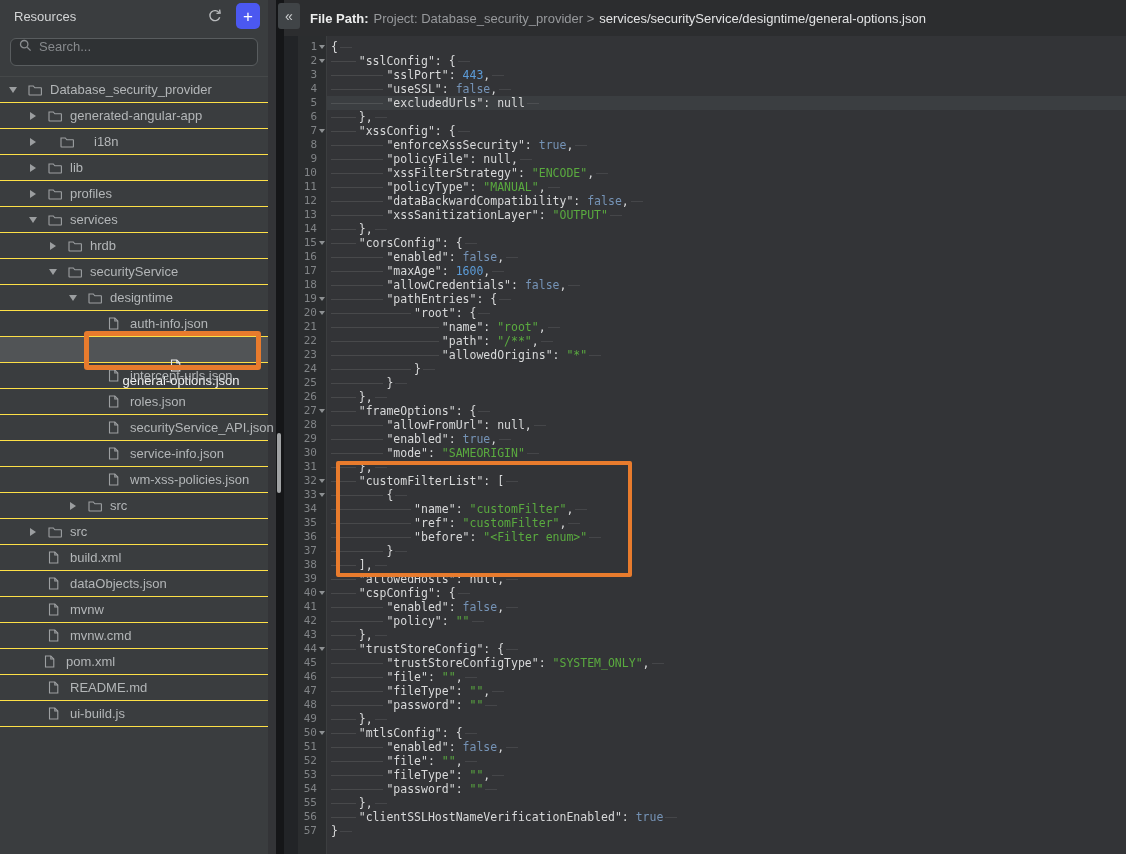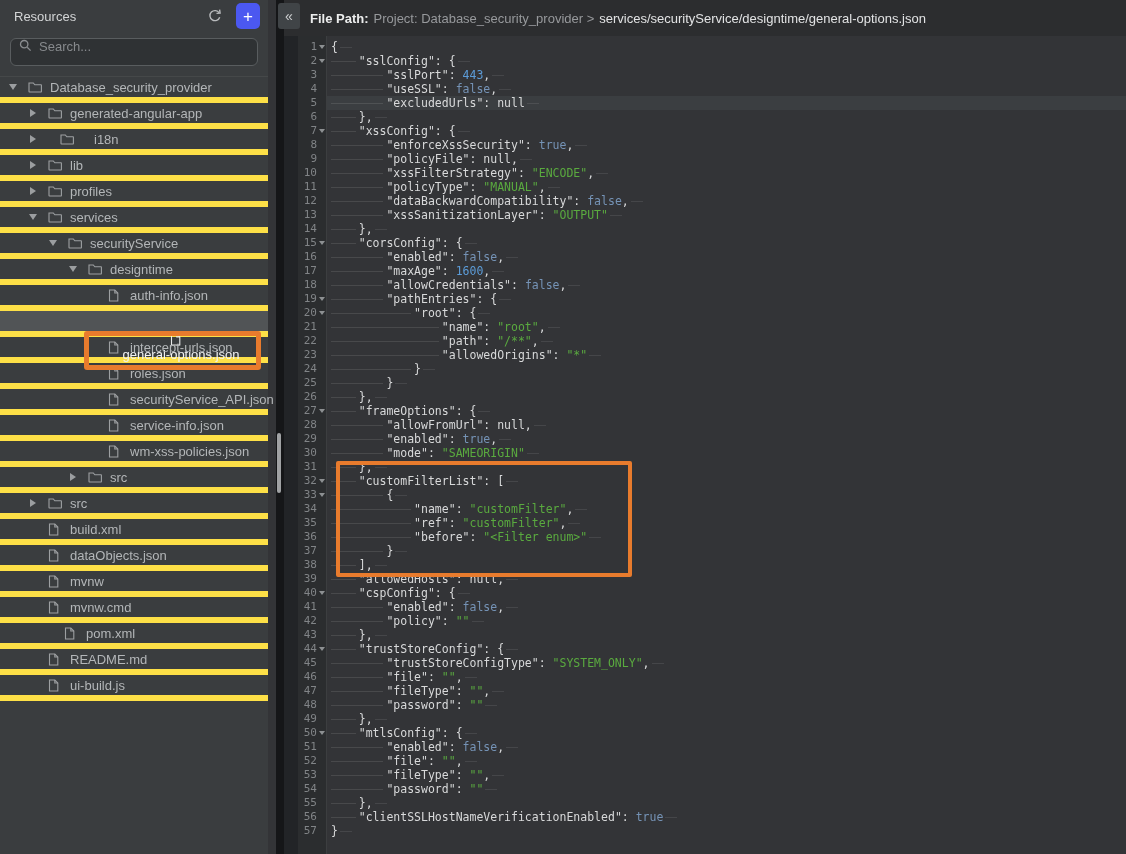--- a/index.html
+++ b/index.html
@@ -17,21 +17,21 @@
   .add-btn { width:24px; height:26px; margin-left:10px; border-radius:5px; background:#4b58f0;
              color:#fff; font-size:17px; line-height:1; display:flex; align-items:center;
              justify-content:center; cursor:pointer; font-weight:400; }
   .search-wrap { margin:6px 10px 10px 10px; height:28px; border:1px solid #595d5f; border-radius:6px;
                  background:#2f3234; display:flex; align-items:flex-start; padding:0 8px; }
   .search-wrap input { flex:1; border:none; outline:none; background:transparent; color:#cfd1d3;
                        font-size:13px; margin-left:7px; font-family:"Liberation Sans",sans-serif; }
   .search-wrap input::placeholder { color:#878a8d; }
 
   .tree { border-top:1px solid #454849; }
-  .trow { height:26px; display:flex; align-items:center; border-bottom:6px solid #fde047;
+  .trow { height:26px; display:flex; align-items:center; border-bottom:1px solid #fde047;
           font-size:13px; cursor:pointer; white-space:nowrap; color:#b3b6b8; }
   .trow.sel { background:#515456; color:#f1f2f2; }
   .arrslot { width:20px; display:flex; align-items:center; justify-content:flex-start; flex:0 0 20px; }
   .tri-r { width:0; height:0; border-left:6px solid #9b9ea0; border-top:4px solid transparent;
            border-bottom:4px solid transparent; margin-left:2px; }
   .tri-d { width:0; height:0; border-top:6px solid #9b9ea0; border-left:4px solid transparent;
            border-right:4px solid transparent; margin-left:1px; }
   .ticon { width:16px; flex:0 0 16px; display:flex; align-items:center; color:#9da0a2; }
   .trow.sel .ticon { color:#e9eaea; }
   .tlabel { margin-left:6px; }
@@ -165,20 +165,31 @@
         </span>
         <span class="ticon">
           <svg width="14" height="12" viewBox="0 0 14 12">
             <path d="M1 2 h4.3 l1.5 1.8 H13 a.4.4 0 0 1 .4.4 V10.6 a.4.4 0 0 1 -.4.4 H1.4 A.4.4 0 0 1 1 10.6 Z" fill="none" stroke="currentColor" stroke-width="1.1"></path>
           </svg>
         </span>
         <span class="tlabel">services</span>
       </div>
       <div class="trow" style="padding-left: 48px;">
         <span class="arrslot">
+          <span class="tri-r"></span>
+        </span>
+        <span class="ticon">
+          <svg width="14" height="12" viewBox="0 0 14 12">
+            <path d="M1 2 h4.3 l1.5 1.8 H13 a.4.4 0 0 1 .4.4 V10.6 a.4.4 0 0 1 -.4.4 H1.4 A.4.4 0 0 1 1 10.6 Z" fill="none" stroke="currentColor" stroke-width="1.1"></path>
+          </svg>
+        </span>
+        <span class="tlabel">hrdb</span>
+      </div>
+      <div class="trow" style="padding-left: 48px;">
+        <span class="arrslot">
           <span class="tri-d"></span>
         </span>
         <span class="ticon">
           <svg width="14" height="12" viewBox="0 0 14 12">
             <path d="M1 2 h4.3 l1.5 1.8 H13 a.4.4 0 0 1 .4.4 V10.6 a.4.4 0 0 1 -.4.4 H1.4 A.4.4 0 0 1 1 10.6 Z" fill="none" stroke="currentColor" stroke-width="1.1"></path>
           </svg>
         </span>
         <span class="tlabel">securityService</span>
       </div>
       <div class="trow" style="padding-left: 68px;">
@@ -317,21 +328,21 @@
       <div class="trow" style="padding-left: 28px;">
         <span class="arrslot"></span>
         <span class="ticon">
           <svg width="11" height="13" viewBox="0 0 11 13">
             <path d="M1.5 1 h5.3 l3 3 V12 h-8.3 Z" fill="none" stroke="currentColor" stroke-width="1.1"></path>
             <path d="M6.8 1 V4 H10" fill="none" stroke="currentColor" stroke-width="1.1"></path>
           </svg>
         </span>
         <span class="tlabel">mvnw.cmd</span>
       </div>
-      <div class="trow" style="padding-left: 44px;">
+      <div class="trow" style="padding-left: 24px;">
         <span class="arrslot"></span>
         <span class="ticon">
           <svg width="11" height="13" viewBox="0 0 11 13">
             <path d="M1.5 1 h5.3 l3 3 V12 h-8.3 Z" fill="none" stroke="currentColor" stroke-width="1.1"></path>
             <path d="M6.8 1 V4 H10" fill="none" stroke="currentColor" stroke-width="1.1"></path>
           </svg>
         </span>
         <span class="tlabel">pom.xml</span>
       </div>
       <div class="trow" style="padding-left: 28px;">

